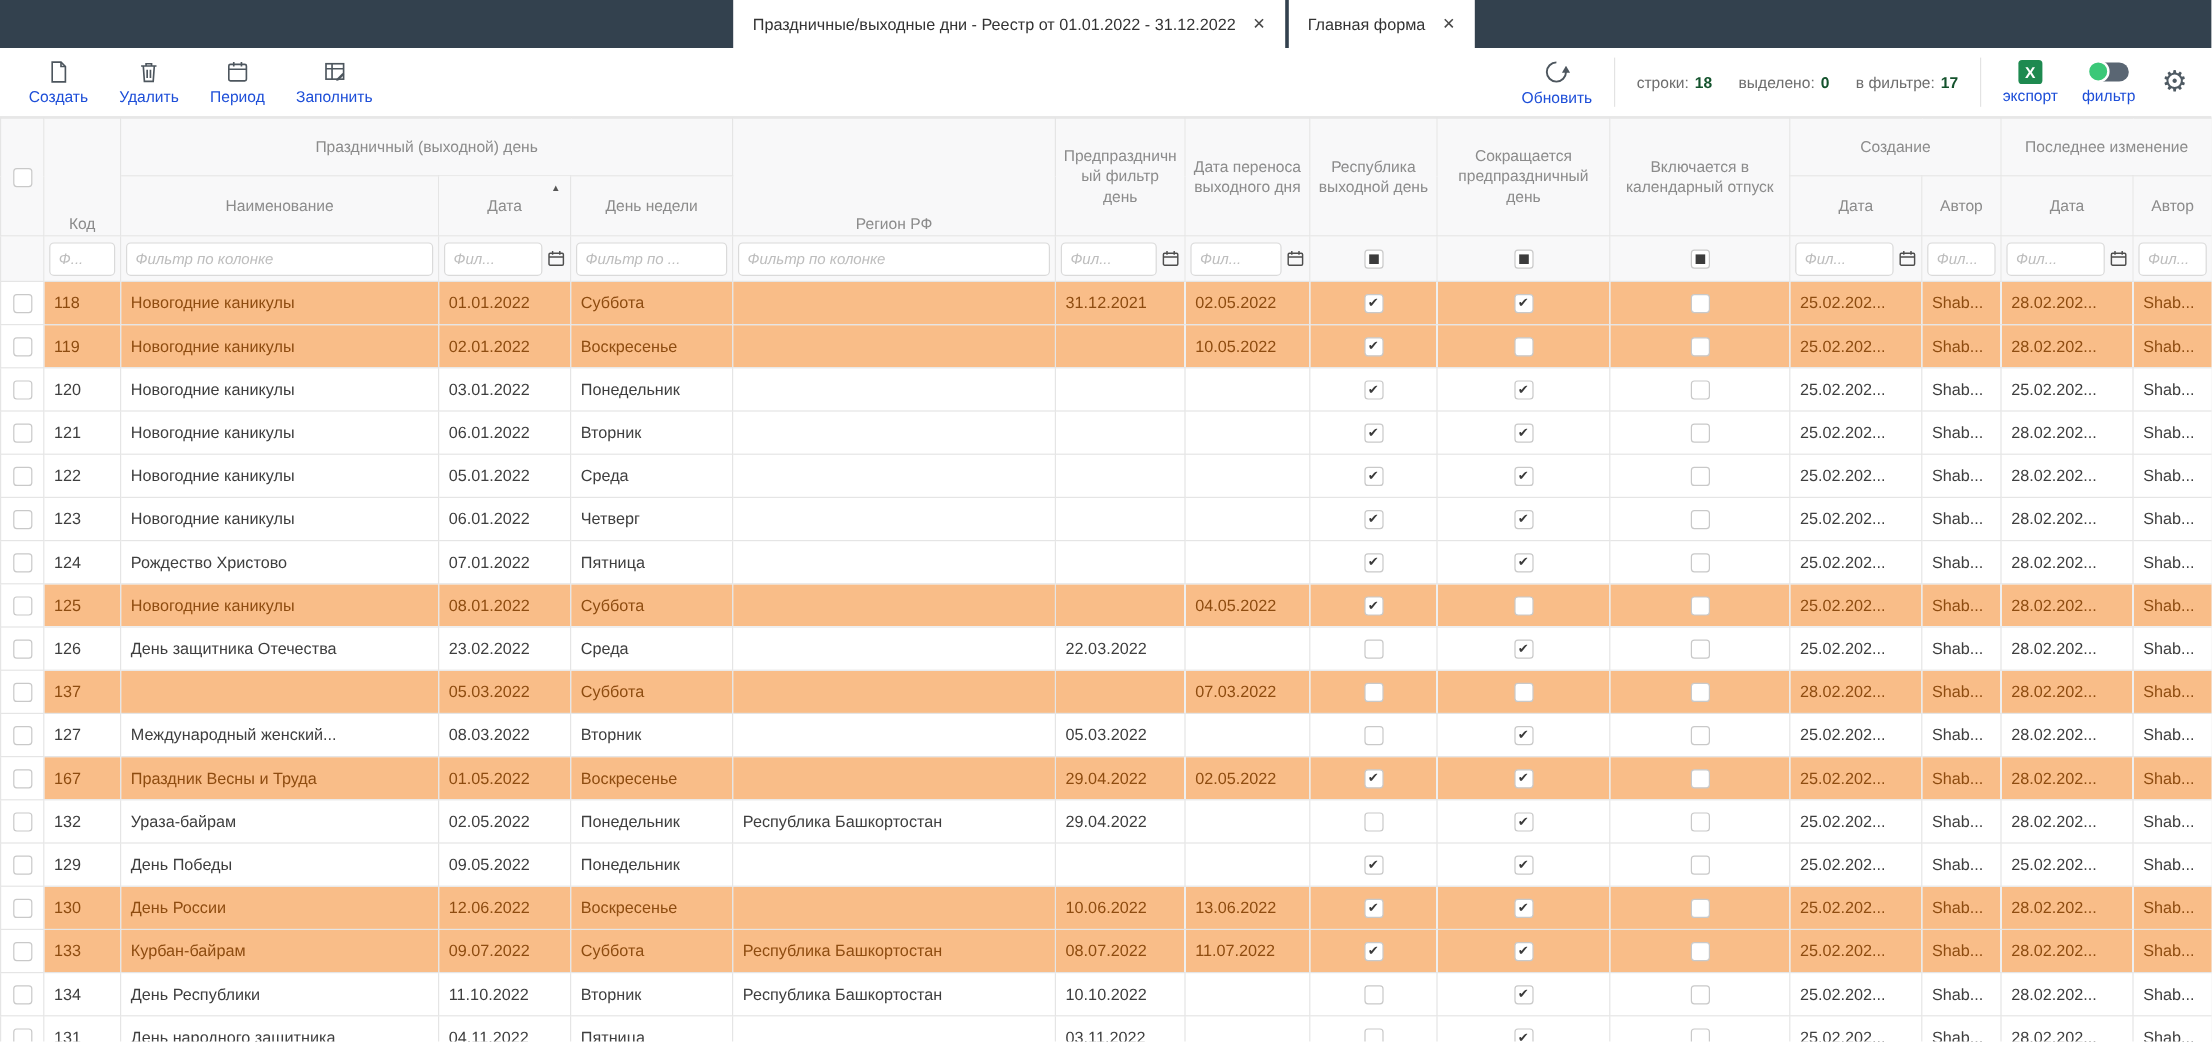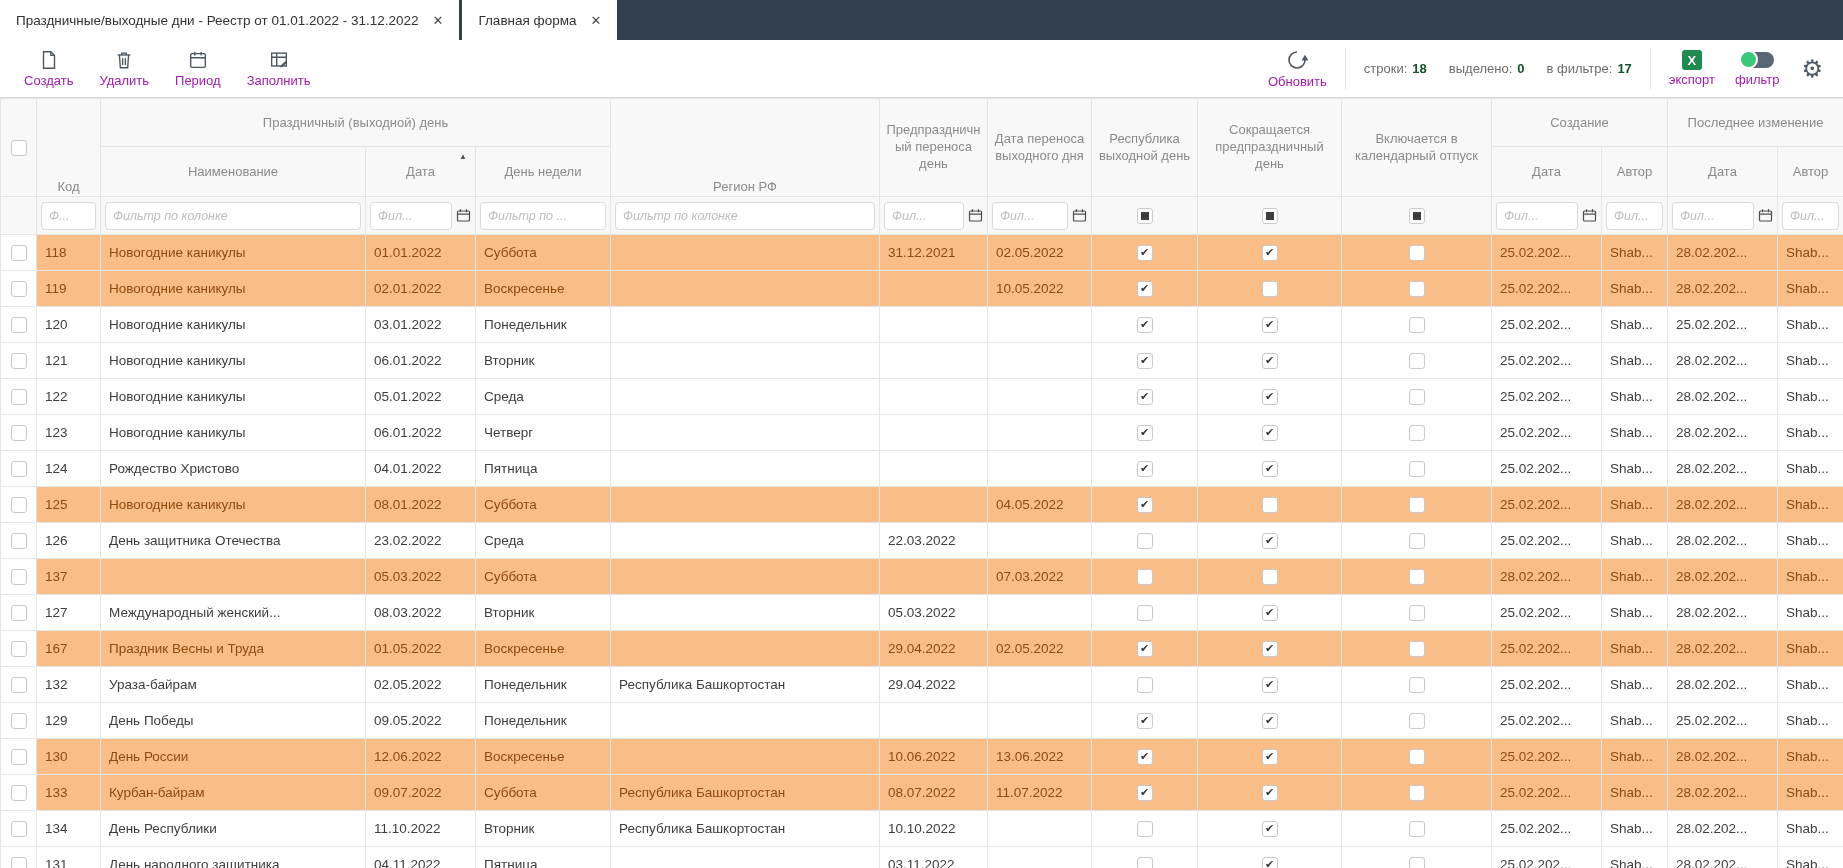--- a/index.html
+++ b/index.html
@@ -2,31 +2,31 @@
 <html><head>
 <meta charset="utf-8">
 <style>
   * { margin:0; padding:0; box-sizing:border-box; }
   body {
     width:1843px; height:868px; overflow:hidden;
     font-family:"Liberation Sans","DejaVu Sans",sans-serif;
     background:#fff; color:#3c3c3c;
   }
   
-  .tabbar { height:40px; background:#33414e; display:flex; align-items:stretch; }
+  .tabbar { height:40px; background:#33414e; display:flex; align-items:stretch;justify-content:center; }
   .tab { display:flex; align-items:center; gap:14px; background:#fff; padding:0 16px;
          font-size:13.5px; color:#333; margin-right:3px; cursor:pointer; white-space:nowrap; }
   .tab-x { font-size:13px; font-weight:700; color:#4a4a4a; cursor:pointer; }
   
   .toolbar { height:58px; display:flex; align-items:center; padding:0 20px 0 24px;
              border-bottom:1px solid #d9d9d9; background:#fff; }
   .tbtn { display:flex; flex-direction:column; align-items:center; justify-content:center;
           gap:2px; margin-right:26px; cursor:pointer; }
   .tbtn svg { display:block; }
-  .tlbl { font-size:13px; color:#a21caf; white-space:nowrap; }
+  .tlbl { font-size:13px; color:#1d4ed8; white-space:nowrap; }
   .grow { flex:1 1 auto; }
   .vdiv { width:1px; align-self:stretch; margin:8px 18px; background:#e3e3e3; }
   .stats { display:flex; align-items:center; gap:22px; font-size:13px; color:#6d6d6d; white-space:nowrap; }
   .stats b { color:#14532d; font-weight:700; margin-left:5px; font-style:normal; }
   .xl { width:20px; height:20px; border-radius:3px; background:#1e8a50; color:#fff;
         font-weight:700; font-size:13px; display:flex; align-items:center; justify-content:center; }
   .toggle { width:34px; height:16px; border-radius:9px; background:#5a6673; position:relative; margin:2px 0; }
   .knob { position:absolute; left:-1px; top:-2px; width:19px; height:19px; border-radius:50%;
           background:#3bc878; border:2px solid #fff; }
   .gear { font-size:24px; color:#4f5a63; margin-left:22px; line-height:1; cursor:pointer; }
@@ -164,21 +164,21 @@
     <col style="width:66px">
       <col style="width:110px">
       <col style="width:66px">
   </colgroup>
   <thead>
     <tr class="group">
       <th class="c-sel" rowspan="2"><span class="cb"></span></th>
       <th rowspan="2" class="vb">Код</th>
       <th colspan="3">Праздничный (выходной) день</th>
       <th rowspan="2" class="vb">Регион РФ</th>
-      <th rowspan="2" class="wrap">Предпраздничный переноса день</th>
+      <th rowspan="2" class="wrap">Предпраздничный фильтр день</th>
       <th rowspan="2" class="wrap">Дата переноса выходного дня</th>
       <th rowspan="2" class="wrap">Республика выходной день</th>
       <th rowspan="2" class="wrap">Сокращается предпраздничный день</th>
       <th rowspan="2" class="wrap">Включается в календарный отпуск</th>
       <th colspan="2">Создание</th>
       <th colspan="2">Последнее изменение</th>
     </tr>
     <tr class="names">
       <th>Наименование</th>
       <th class="rel"><span>Дата</span><span class="sort">▲</span></th>
@@ -356,21 +356,21 @@
         <td class="c-center"><span class="cb"></span></td>
         <td>25.02.202...</td>
         <td>Shab...</td>
         <td>28.02.202...</td>
         <td>Shab...</td>
       </tr>
       <tr>
         <td class="c-sel"><span class="cb"></span></td>
         <td>124</td>
         <td>Рождество Христово</td>
-        <td>04.01.2022</td>
+        <td>07.01.2022</td>
         <td>Пятница</td>
         <td></td>
         <td></td>
         <td></td>
         <td class="c-center"><span class="cb checked">✔</span></td>
         <td class="c-center"><span class="cb checked">✔</span></td>
         <td class="c-center"><span class="cb"></span></td>
         <td>25.02.202...</td>
         <td>Shab...</td>
         <td>28.02.202...</td>

